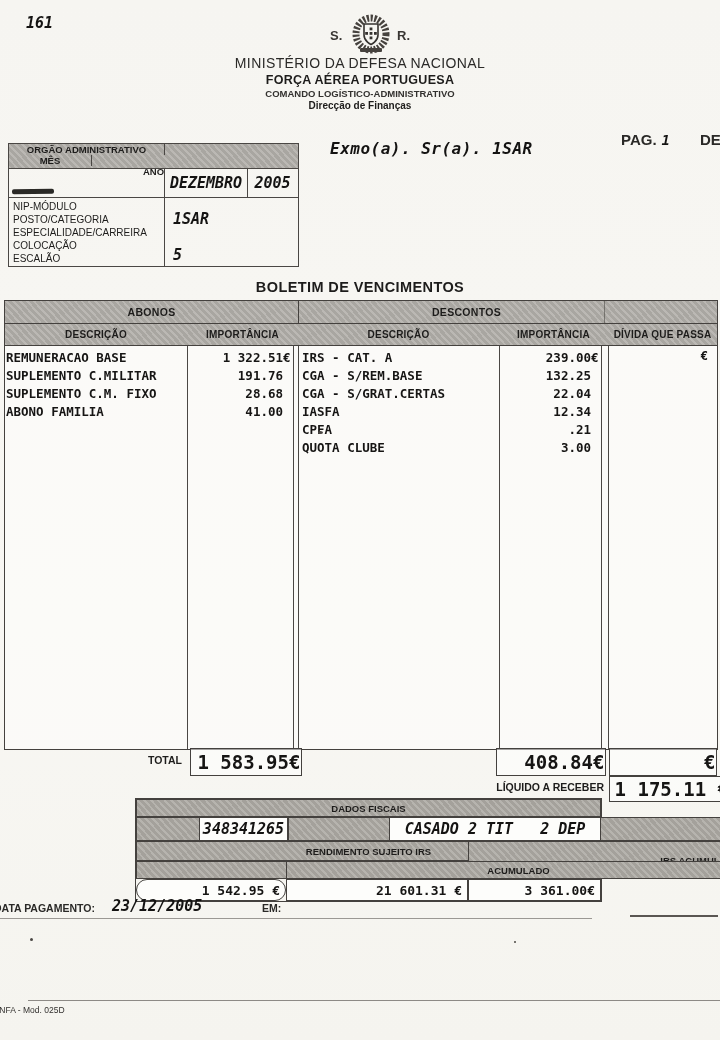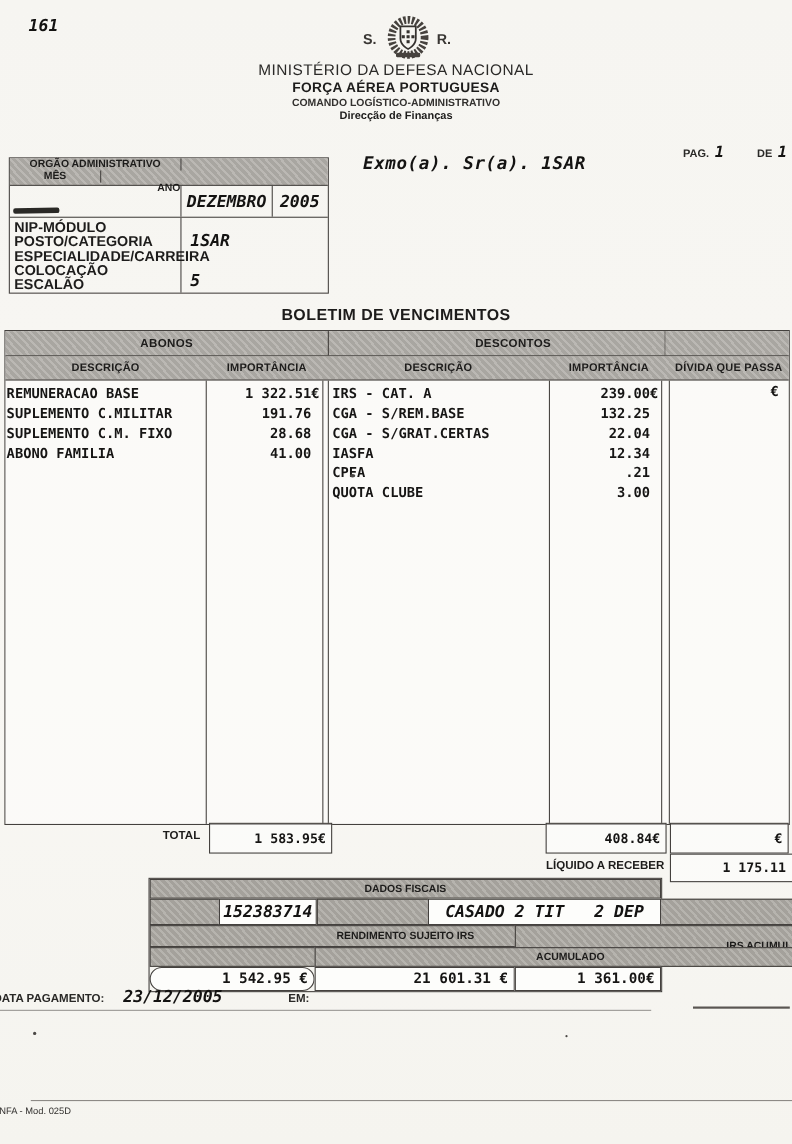--- a/index.html
+++ b/index.html
@@ -23,37 +23,37 @@
   
   .pagenum{left:26px;top:14px;font-size:15px;}
   .crest{left:351px;top:14px;width:40px;height:42px;}
   .crest-s{left:330px;top:28px;font-size:13px;font-weight:bold;color:#393633;}
   .crest-r{left:397px;top:28px;font-size:13px;font-weight:bold;color:#393633;}
   .min1{left:0;top:55px;width:720px;text-align:center;font-size:14px;letter-spacing:.4px;color:#2b2a28;}
   .min2{left:0;top:73px;width:720px;text-align:center;font-size:12.5px;font-weight:bold;letter-spacing:.3px;}
   .min3{left:0;top:88px;width:720px;text-align:center;font-size:9.5px;font-weight:bold;color:#33312f;}
   .min4{left:0;top:100px;width:720px;text-align:center;font-size:10px;font-weight:bold;}
   .pagline{left:596px;top:131px;display:flex;align-items:baseline;gap:5px;}
-  .pagline .s{font-size:10px;font-weight:bold;padding-left:25px;}
+  .pagline .s{font-size:15px;font-weight:bold;padding-left:25px;}
   .pagline .n{font-size:14px;}
   .addressee{left:330px;top:139px;font-size:16px;letter-spacing:.5px;}
   
   .admin{left:8px;top:143px;width:289px;height:122px;border:1px solid #4a4744;}
   .admin .hrow{position:absolute;left:0;top:0;width:100%;height:24px;border-bottom:1px solid #4a4744;display:flex;flex-direction:column;}
   .admin .hcell{display:flex;align-items:center;justify-content:center;font-size:9.5px;font-weight:bold;}
   .admin .hc1{width:155px;border-right:1px solid #4a4744;}
   .admin .hc2{width:82px;border-right:1px solid #4a4744;}
   .admin .hc3{flex:1;}
   .admin .r2{position:absolute;left:0;top:25px;width:100%;height:28px;border-bottom:1px solid #4a4744;}
   .admin .r2 .v1{position:absolute;left:155px;top:0;width:82px;height:100%;border-right:1px solid #4a4744;border-left:1px solid #4a4744;display:flex;align-items:center;justify-content:center;font-size:15px;}
   .admin .r2 .v2{position:absolute;left:238px;top:0;right:0;height:100%;display:flex;align-items:center;justify-content:center;font-size:15px;}
   .smudge{position:absolute;left:3px;top:20px;width:42px;height:5px;background:#2a2926;border-radius:2px;transform:rotate(-.8deg);}
   .admin .r3{position:absolute;left:0;top:54px;width:100%;bottom:0;}
   .admin .r3 .sep{position:absolute;left:155px;top:0;bottom:0;width:1px;background:#4a4744;}
-  .admin .labels{position:absolute;left:4px;top:2px;font-size:13px;font-weight:bold;line-height:13px;white-space:nowrap;}
+  .admin .labels{position:absolute;left:4px;top:2px;font-size:10px;font-weight:normal;line-height:13px;white-space:nowrap;}
   .admin .posto{position:absolute;left:164px;top:12px;font-size:15px;}
   .admin .escalao{position:absolute;left:164px;top:48px;font-size:15px;}
   
   .btitle{left:0;top:279px;width:720px;text-align:center;font-size:14.5px;font-weight:bold;letter-spacing:.4px;}
   .mtable{left:4px;top:300px;width:712px;height:448px;border:1px solid #44413e;}
   .gband{position:absolute;left:0;top:0;width:100%;height:22px;border-bottom:1px solid #44413e;}
   .gcell{position:absolute;top:0;height:100%;display:flex;align-items:center;justify-content:center;font-size:10.5px;font-weight:bold;letter-spacing:.3px;}
   .g1{left:0;width:293px;border-right:1px solid #44413e;}
   .g2{left:293px;width:337px;}
   .gdiv{position:absolute;left:599px;top:0;bottom:0;width:1px;background:rgba(70,67,64,.55);}
@@ -72,21 +72,21 @@
   .rows .trow{display:flex;height:18px;align-items:center;font-size:12.5px;}
   .rows .desc{flex:1;font-family:"DejaVu Sans Mono",monospace;font-weight:bold;white-space:pre;color:#161514;font-size:12.5px;}
   .amt{width:112px;text-align:right;font-family:"DejaVu Sans Mono",monospace;font-weight:bold;white-space:pre;color:#161514;font-size:12.5px;}
   .eur{display:inline-block;width:9px;text-align:left;}
   .rows-ab{left:6px;width:286px;}
   .rows-de{left:302px;width:298px;}
   .divida-top{left:612px;top:348px;width:96px;text-align:right;font-size:12.5px;}
   
   .total-lbl{left:88px;top:754px;width:94px;text-align:right;font-size:10.5px;font-weight:bold;}
   .tbox{position:absolute;border:1px solid #44413e;background:rgba(255,255,255,.5);display:flex;align-items:center;justify-content:flex-end;padding-right:3px;box-sizing:border-box;}
-  .tbox .amt{width:auto;font-size:12px;}
+  .tbox .amt{width:auto;font-size:19px;}
   .tb1{left:190px;top:748px;width:112px;height:28px;}
   .tb2{left:496px;top:748px;width:110px;height:28px;}
   .tb3{left:609px;top:748px;width:108px;height:28px;}
   .liq-lbl{left:398px;top:781px;width:206px;text-align:right;font-size:10.5px;font-weight:bold;}
   .liq-box{left:609px;top:776px;width:124px;height:26px;}
   
   .fisc{left:135px;top:798px;width:465px;height:102px;border:1px solid #44413e;}
   .fisc .cell{position:absolute;box-sizing:border-box;border:1px solid #44413e;display:flex;align-items:center;}
   .fisc .gray{background-color:#aeaba5;background-image:repeating-linear-gradient(47deg,rgba(255,255,255,.10) 0 2px,rgba(0,0,0,.06) 2px 5px);}
   .fisc .flbl{font-size:9.5px;font-weight:bold;justify-content:center;width:100%;}
@@ -253,30 +253,30 @@
     </div>
 
   <div class="abs liq-lbl">LÍQUIDO A RECEBER</div>
   <div class="abs tbox liq-box">
       <span class="amt">1 175.11 €</span>
     </div>
 
   <div class="abs fisc">
     <div class="cell gray flbl f-title">DADOS FISCAIS</div>
     <div class="cell gray flbl f-nc">Nº CONT.</div>
-    <div class="cell dm f-ncv">152383714</div>
+    <div class="cell dm f-ncv">348341265</div>
     <div class="cell gray flbl f-dp">DADOS PESSOAIS</div>
     <div class="cell dm f-dpv">CASADO 2 TIT   2 DEP</div>
     <div class="cell gray flbl f-rend">RENDIMENTO SUJEITO IRS</div>
     <div class="cell gray flbl f-irs">IRS ACUMULADO</div>
     <div class="cell gray flbl f-mensal">MENSAL</div>
     <div class="cell gray flbl f-acum">ACUMULADO</div>
     <div class="cell mono f-v1">1 542.95 €</div>
     <div class="cell mono f-v2">21 601.31 €</div>
-    <div class="cell mono f-v3">1 361.00€</div>
+    <div class="cell mono f-v3">3 361.00€</div>
   </div>
 
   <div class="abs lbl dp-lbl">DATA PAGAMENTO:</div>
   <div class="abs dm dp-val">23/12/2005</div>
   <div class="abs lbl em-lbl">EM:</div>
   <div class="abs hline dp-rule"></div>
   <div class="abs sig-line"></div>
 
   <div class="speck" style="left:30px;top:938px;width:3px;height:3px;"></div>
   <div class="speck" style="left:318px;top:431px;width:5px;height:3px;"></div>

